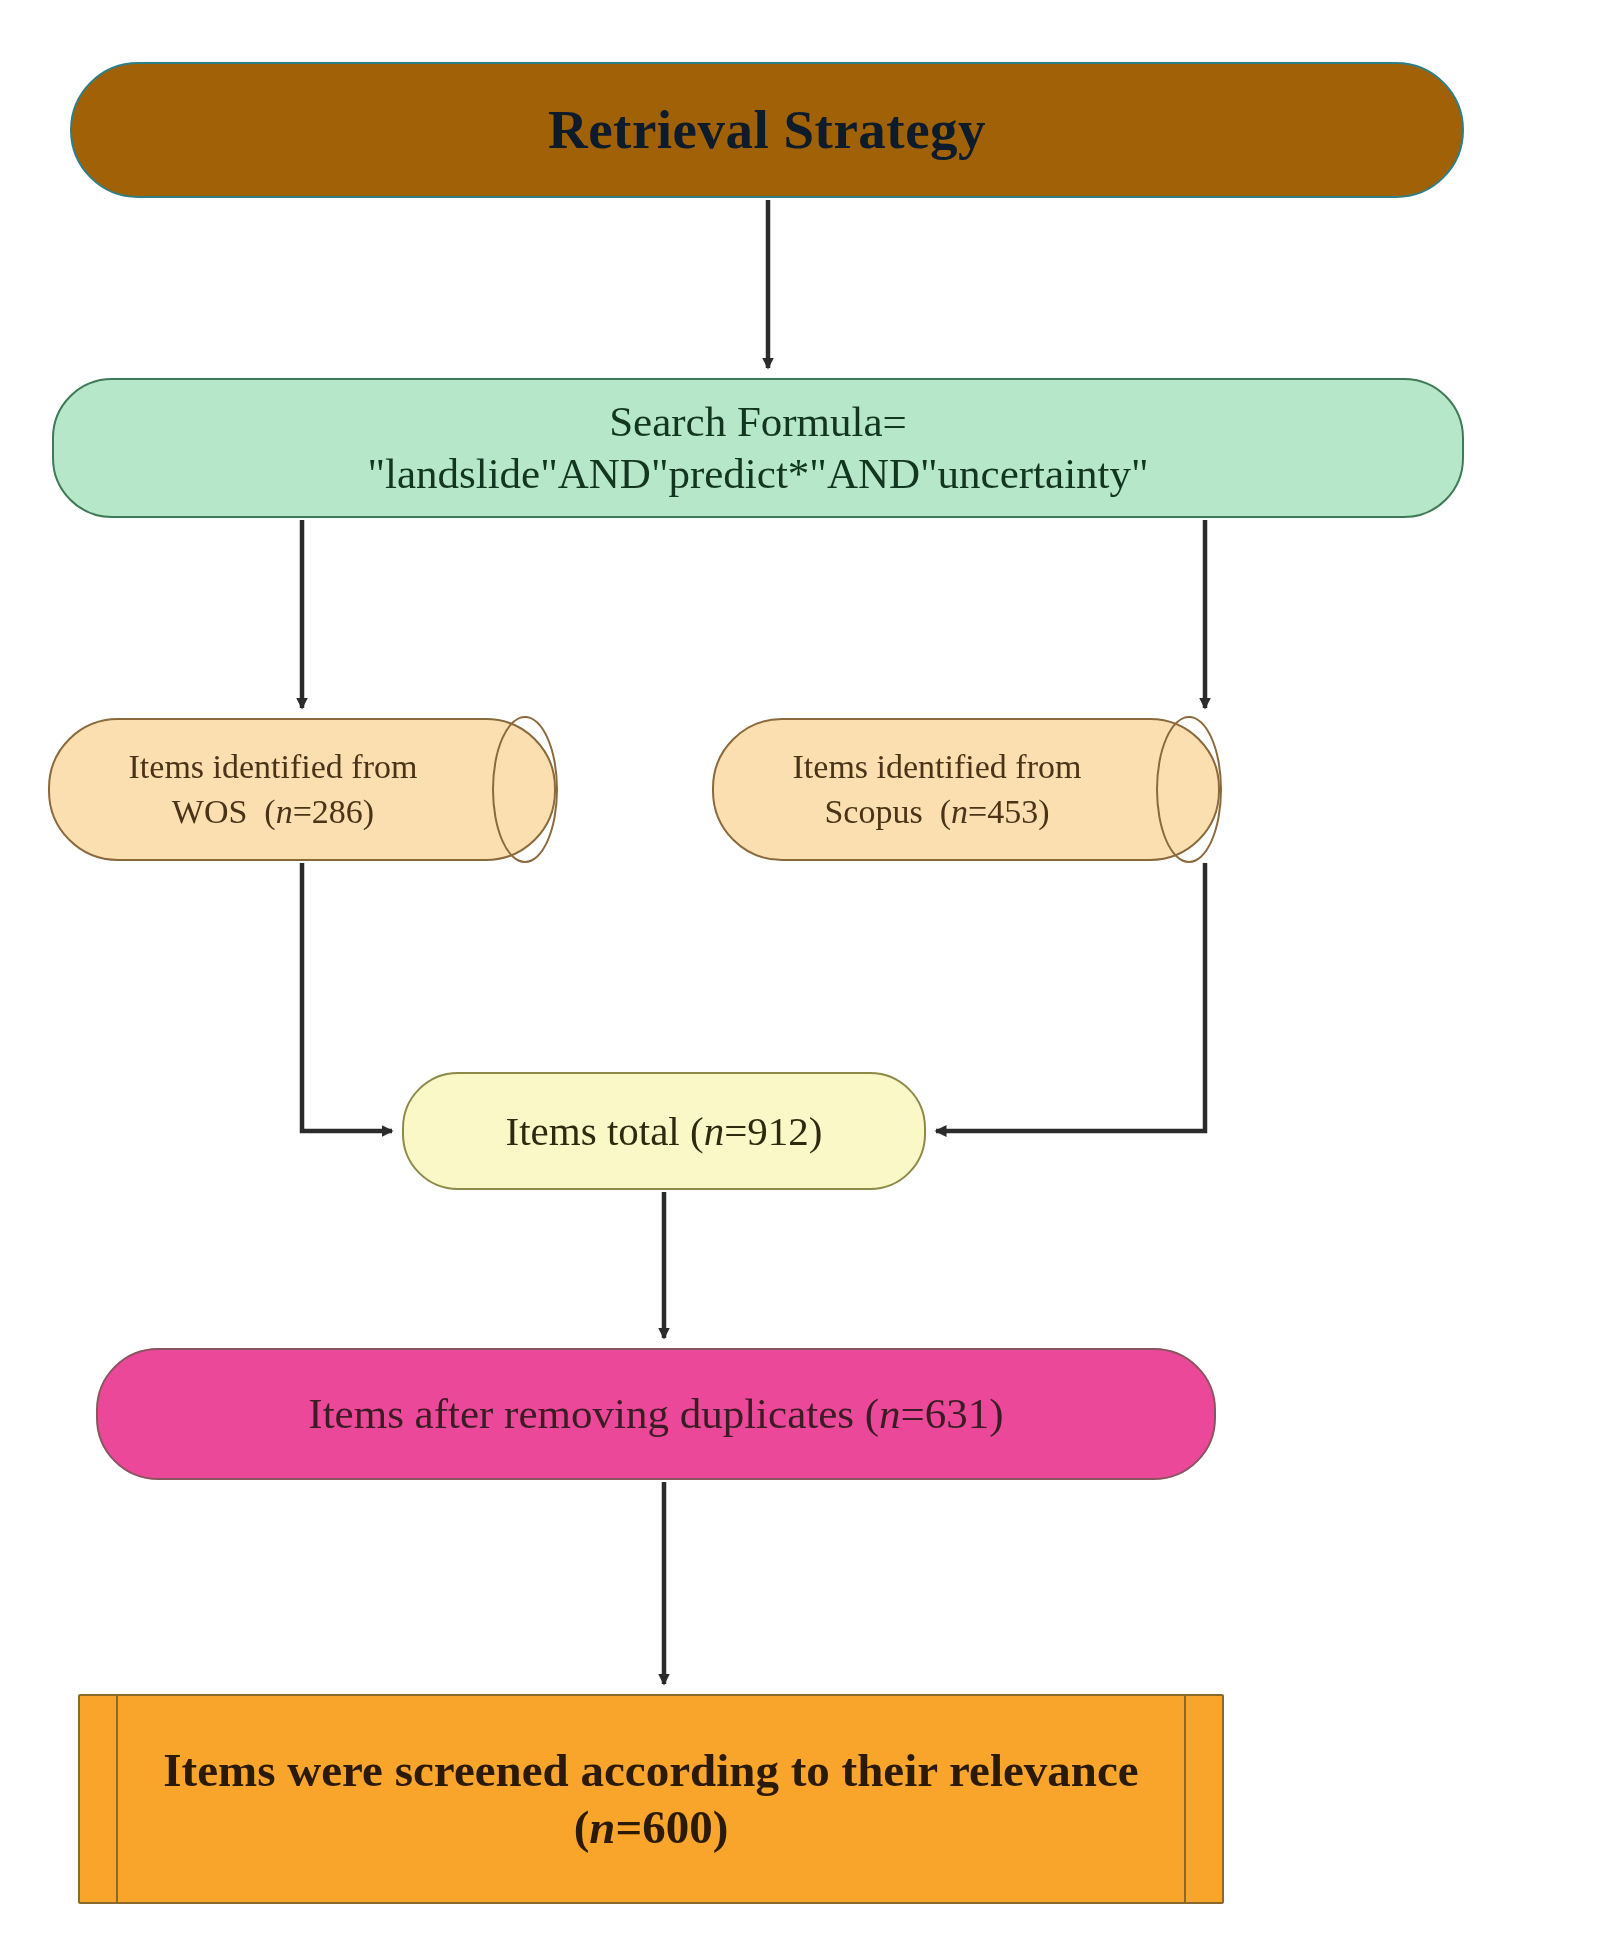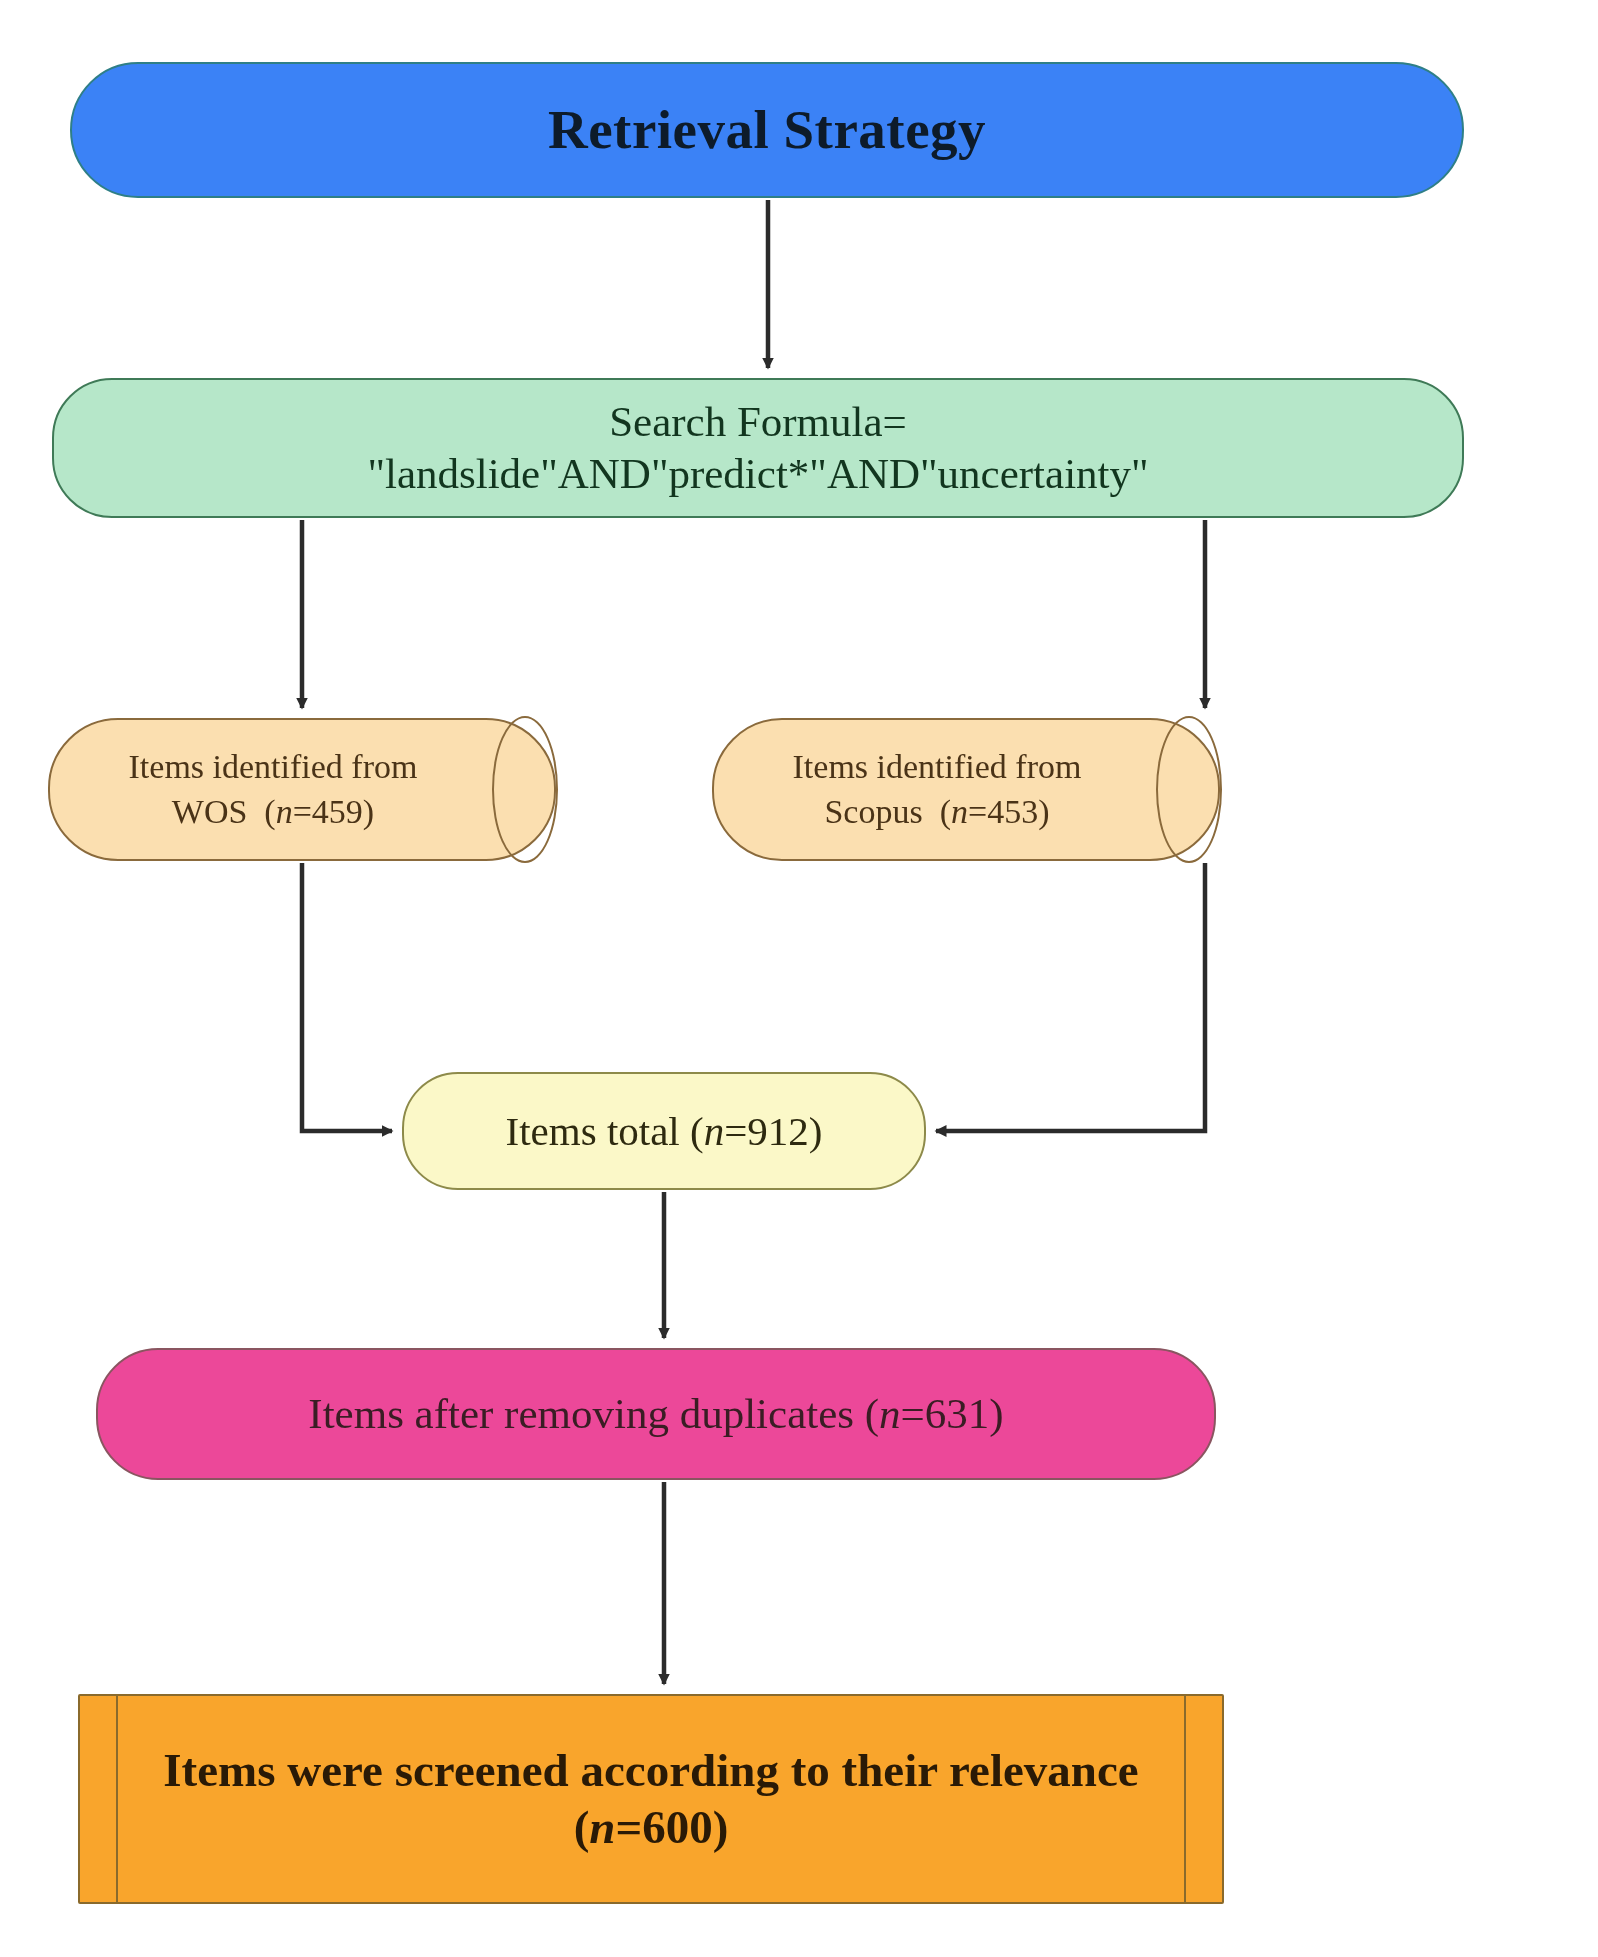--- a/index.html
+++ b/index.html
@@ -10,21 +10,21 @@
   #canvas{position:absolute;inset:0;}
   svg.wires{position:absolute;left:0;top:0;width:1598px;height:1957px;pointer-events:none;}
 
   .node{position:absolute;box-sizing:border-box;display:flex;align-items:center;
         justify-content:center;text-align:center;line-height:1.22;}
   .node .txt{display:block;width:100%;padding:0 12px;}
 
   
   #n-title{
     left:70px;top:62px;width:1394px;height:136px;
-    background:#3b82f6;border:2px solid #2f7f86;border-radius:68px;
+    background:#a16207;border:2px solid #2f7f86;border-radius:68px;
     font-size:55px;font-weight:bold;color:#0d1b2a;letter-spacing:.5px;
   }
 
   
   #n-formula{
     left:52px;top:378px;width:1412px;height:140px;
     background:#b6e7c9;border:2px solid #3f7a57;border-radius:60px;
     font-size:43px;color:#12361f;align-items:center;
   }
 
@@ -116,21 +116,21 @@
       <span>"landslide"AND"predict*"AND"uncertainty"</span>
     </span>
   </div>
 
   <div class="cyl" id="n-wos">
     <div class="body"></div>
     <div class="cap"></div>
     <div class="label">
       <span>
         <span>Items identified from</span><br>
-        <span>WOS</span>&nbsp;&nbsp;(<span class="ital">n</span><span>=459)</span>
+        <span>WOS</span>&nbsp;&nbsp;(<span class="ital">n</span><span>=286)</span>
       </span>
     </div>
   </div>
 
   <div class="cyl" id="n-scopus">
     <div class="body"></div>
     <div class="cap"></div>
     <div class="label">
       <span>
         <span>Items identified from</span><br>

